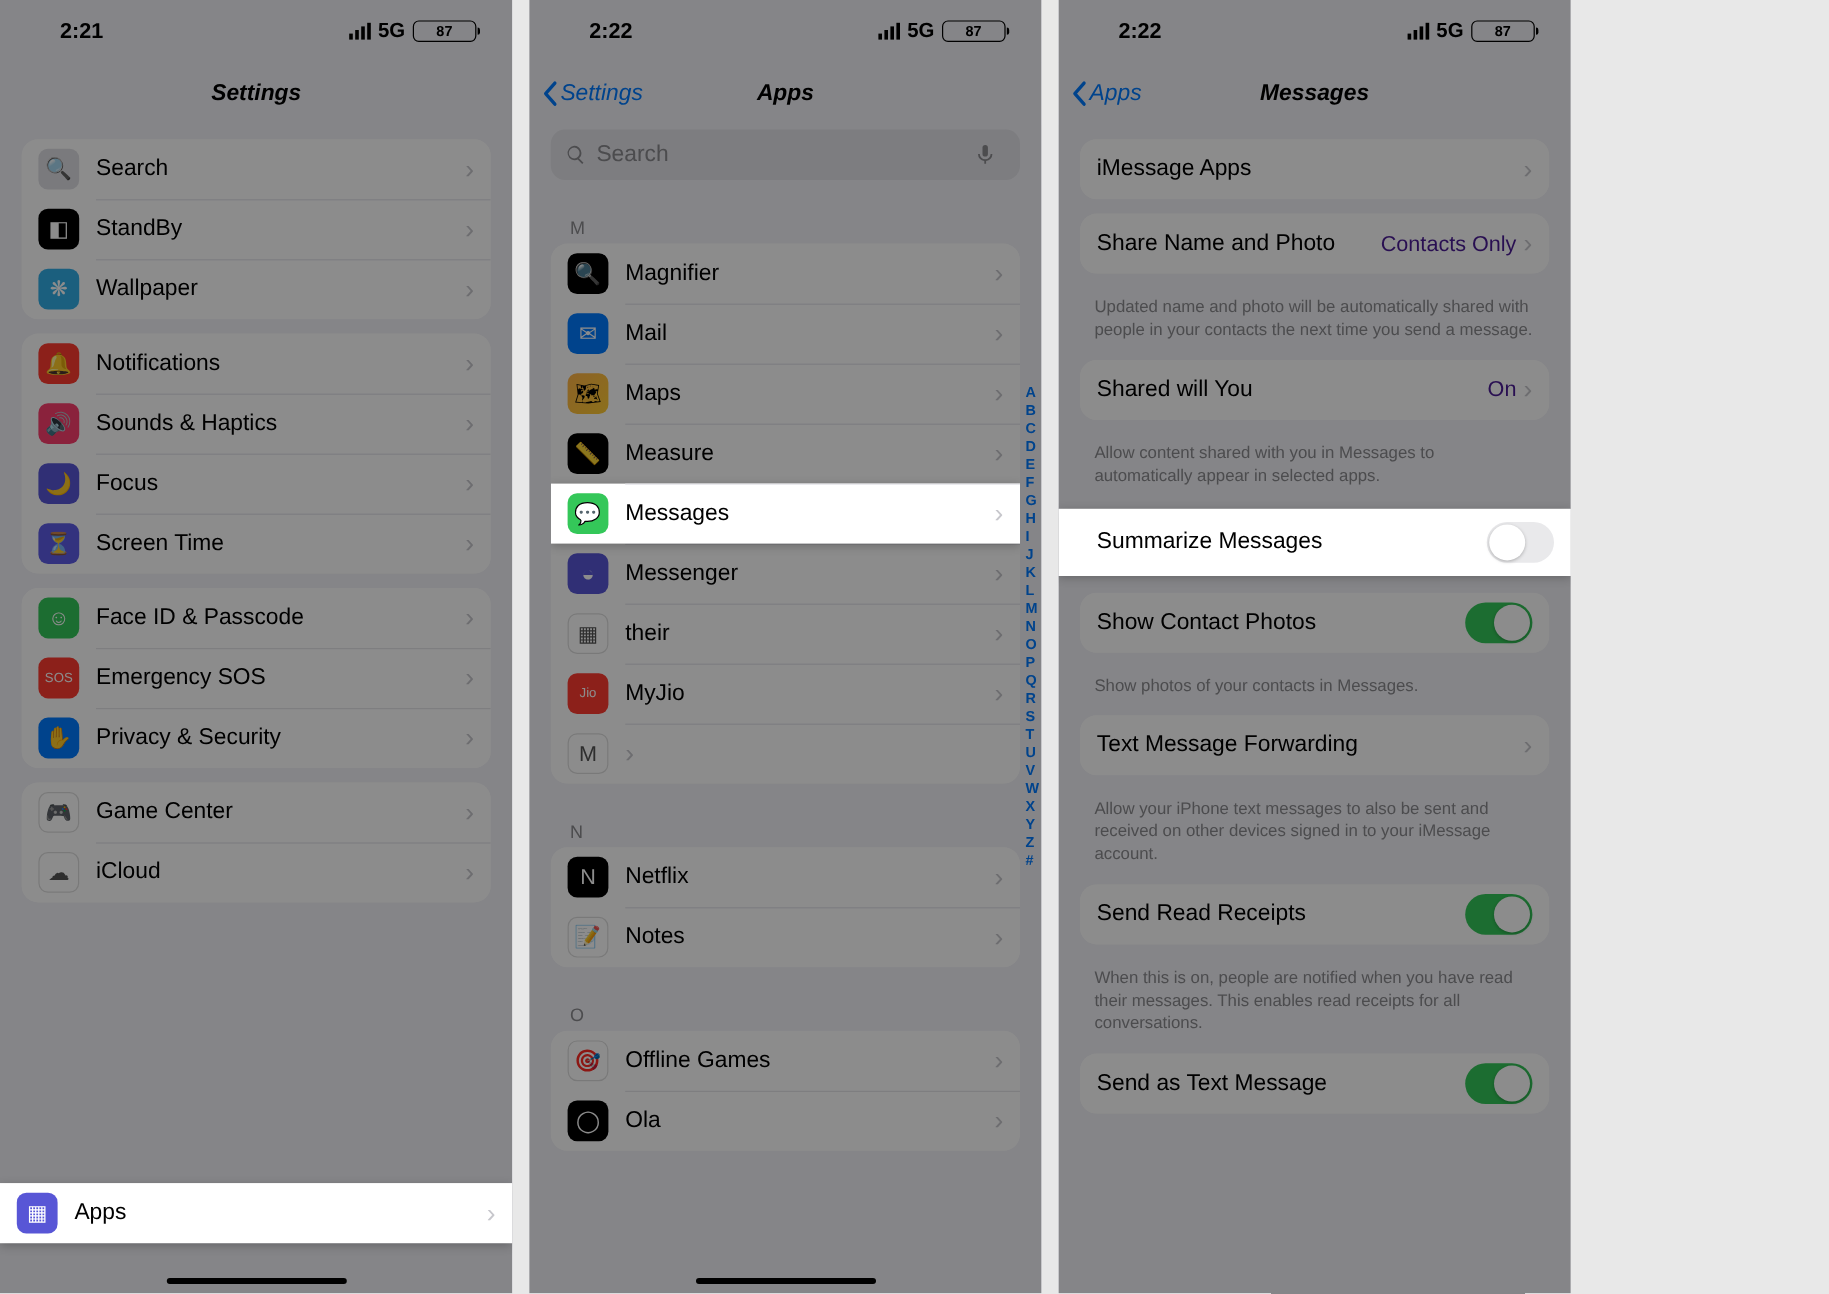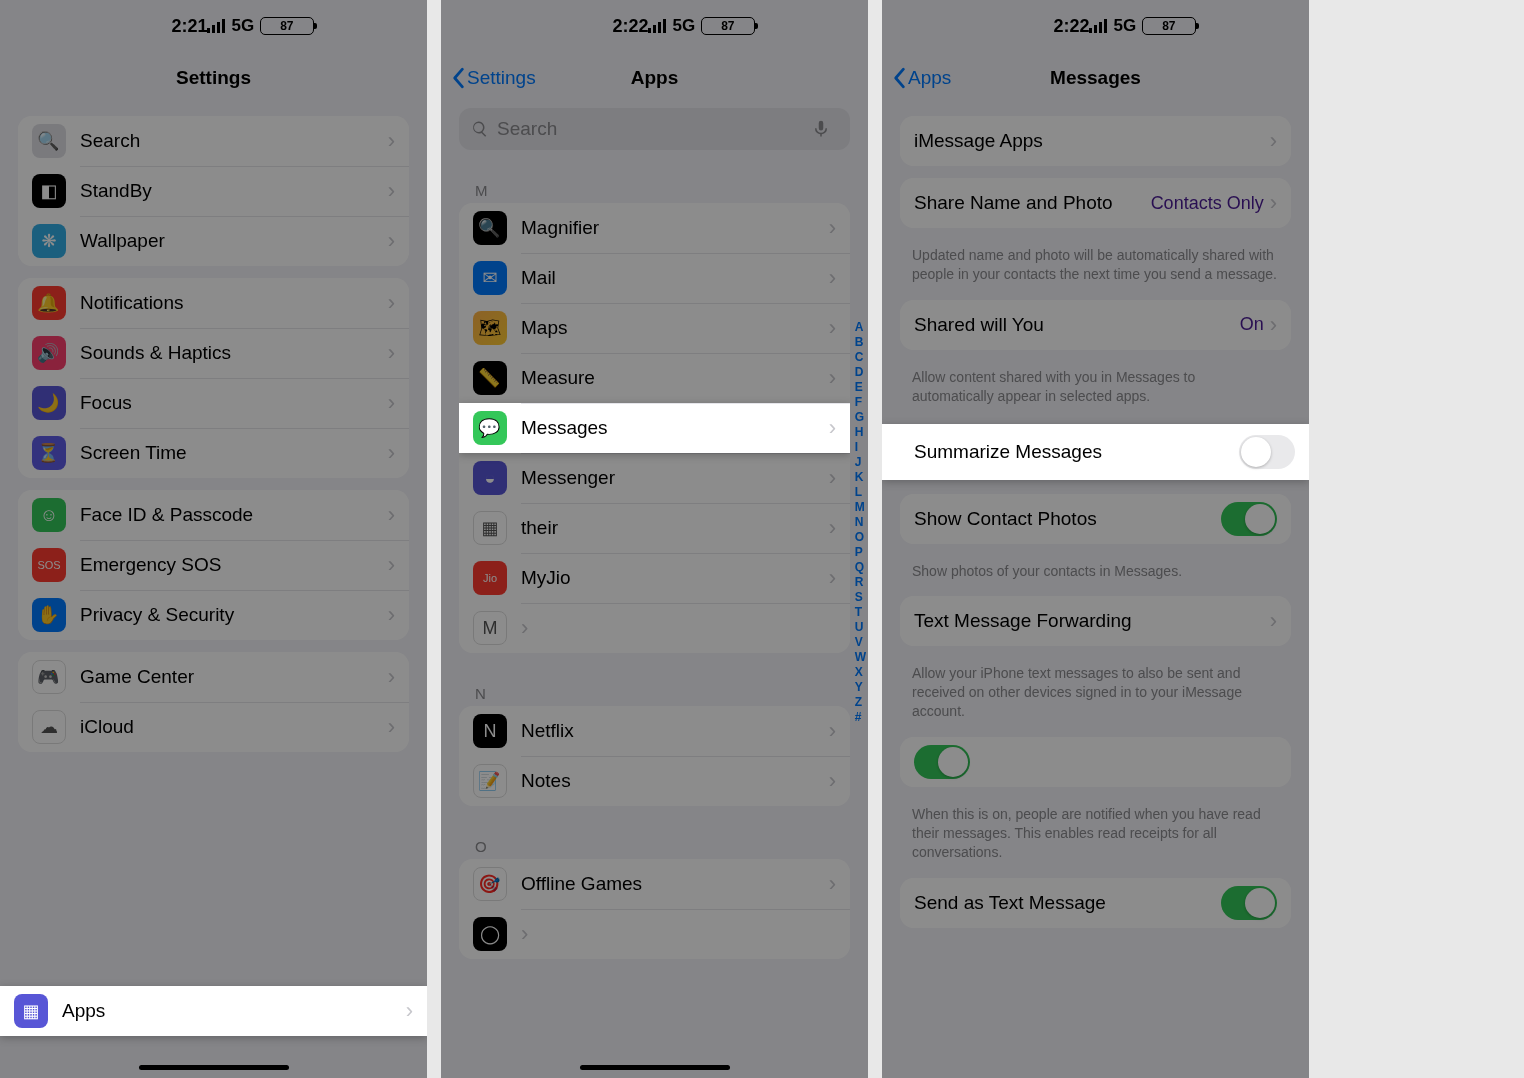--- a/index.html
+++ b/index.html
@@ -26,26 +26,25 @@
     position: absolute; inset: 0;
     background: rgba(0,0,0,0.45);
     pointer-events: none;
     z-index: 50;
   }
   
   .status-bar {
     height: 52px;
     display: flex;
     align-items: center;
-    justify-content: center;
+    justify-content: space-between;
     padding: 0 30px 0 50px;
     background: #f2f2f7;
     font-weight: 600;
     font-size: 18px;
-    margin-left: 38px;
   }
   .status-right { display: flex; align-items: center; gap: 6px; font-size: 17px; }
   .sig-bars { display: flex; align-items:flex-end; gap:2px; height:14px;}
   .sig-bars span { width:3px; background:#000; display:inline-block;}
   .sig-bars span:nth-child(1){height:5px;}
   .sig-bars span:nth-child(2){height:8px;}
   .sig-bars span:nth-child(3){height:11px;}
   .sig-bars span:nth-child(4){height:14px;}
   .battery {
     display:inline-flex; align-items:center;
@@ -60,20 +59,21 @@
   }
   
   .nav-bar {
     height: 52px;
     display: flex;
     justify-content:center;
     align-items: center;
     position:relative;
     background:#f2f2f7;
     font-size:19px;
+    font-style:italic;
   }
   .nav-title { font-weight:600; }
   .nav-back {
     position:absolute; left:10px;
     display:flex; align-items:center;
     color:#007aff; font-size:19px;
   }
   .nav-back svg { width:14px; height:22px; margin-right:2px;}
   
   .search-wrap { padding: 4px 18px 12px; }
@@ -377,20 +377,21 @@
 
   <div class="sec-header">O</div>
   <div class="group tight" id="s2go">
       <div class="row indent">
         <span class="app-icon ic-white" style="font-size: 18px;">🎯</span>
         <span class="row-label">Offline Games</span>
         <span class="chev">›</span>
       </div>
       <div class="row indent">
         <span class="app-icon ic-black" style="font-size: 18px;">◯</span>
+        <span class="row-label">Ola</span>
         <span class="chev">›</span>
       </div>
     </div>
 
   <div class="index-strip" id="idxstrip">
       <span>A</span>
       <span>B</span>
       <span>C</span>
       <span>D</span>
       <span>E</span>
@@ -493,20 +494,21 @@
   <div class="group">
     <div class="row">
       <span class="row-label">Text Message Forwarding</span>
       <span class="chev">›</span>
     </div>
   </div>
   <div class="footer-text">Allow your iPhone text messages to also be sent and received on other devices signed in to your iMessage account.</div>
 
   <div class="group">
     <div class="row">
+      <span class="row-label">Send Read Receipts</span>
       <div class="switch on">
           <div class="knob"></div>
         </div>
     </div>
   </div>
   <div class="footer-text">When this is on, people are notified when you have read their messages. This enables read receipts for all conversations.</div>
 
   <div class="group">
     <div class="row">
       <span class="row-label">Send as Text Message</span>

